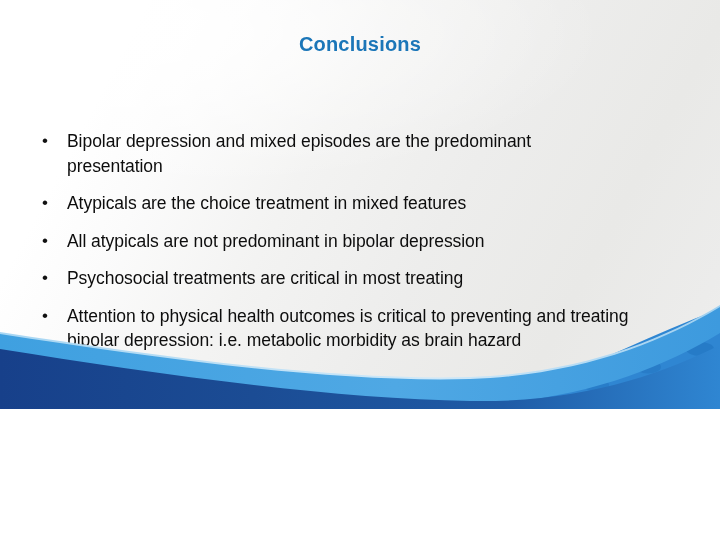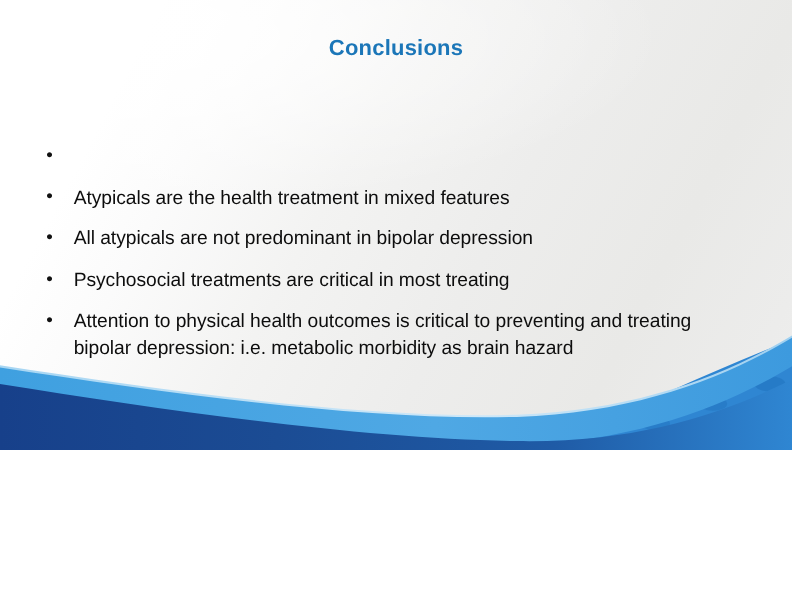--- a/index.html
+++ b/index.html
@@ -111,25 +111,26 @@
 
   <div class="bg-base"></div>
   <div class="bg-sheen"></div>
 
   <div class="title">Conclusions</div>
 
   <div class="body">
 
     <div class="bullet-row">
       <span class="bullet-mark">•</span>
+      <span class="bullet-text b-w1">Bipolar depression and mixed episodes are the predominant presentation</span>
     </div>
 
     <div class="bullet-row">
       <span class="bullet-mark">•</span>
-      <span class="bullet-text b-w3">Atypicals are the health treatment in mixed features</span>
+      <span class="bullet-text b-w3">Atypicals are the choice treatment in mixed features</span>
     </div>
 
     <div class="bullet-row">
       <span class="bullet-mark">•</span>
       <span class="bullet-text b-w3">All atypicals are not predominant in bipolar depression</span>
     </div>
 
     <div class="bullet-row">
       <span class="bullet-mark">•</span>
       <span class="bullet-text b-w3">Psychosocial treatments are critical in most treating</span>

